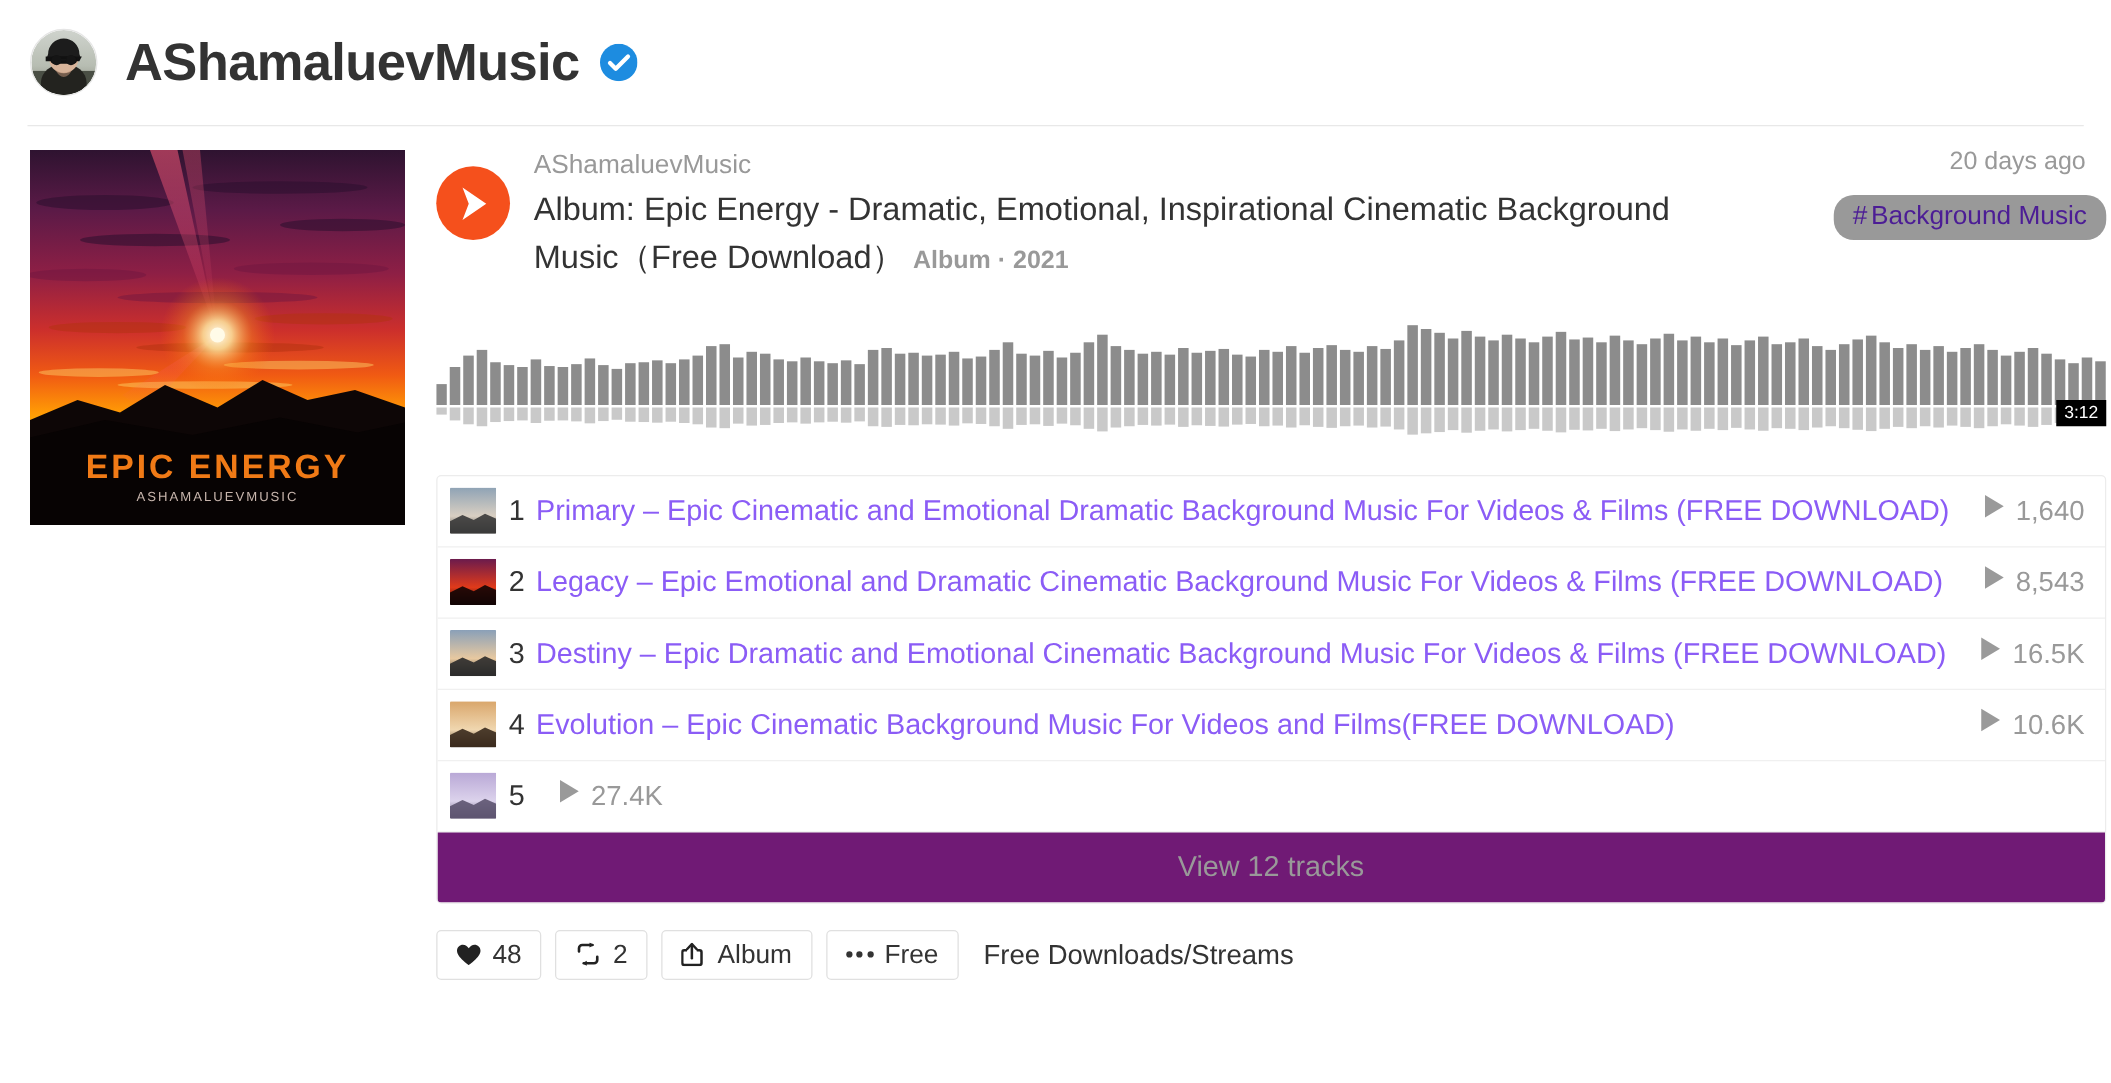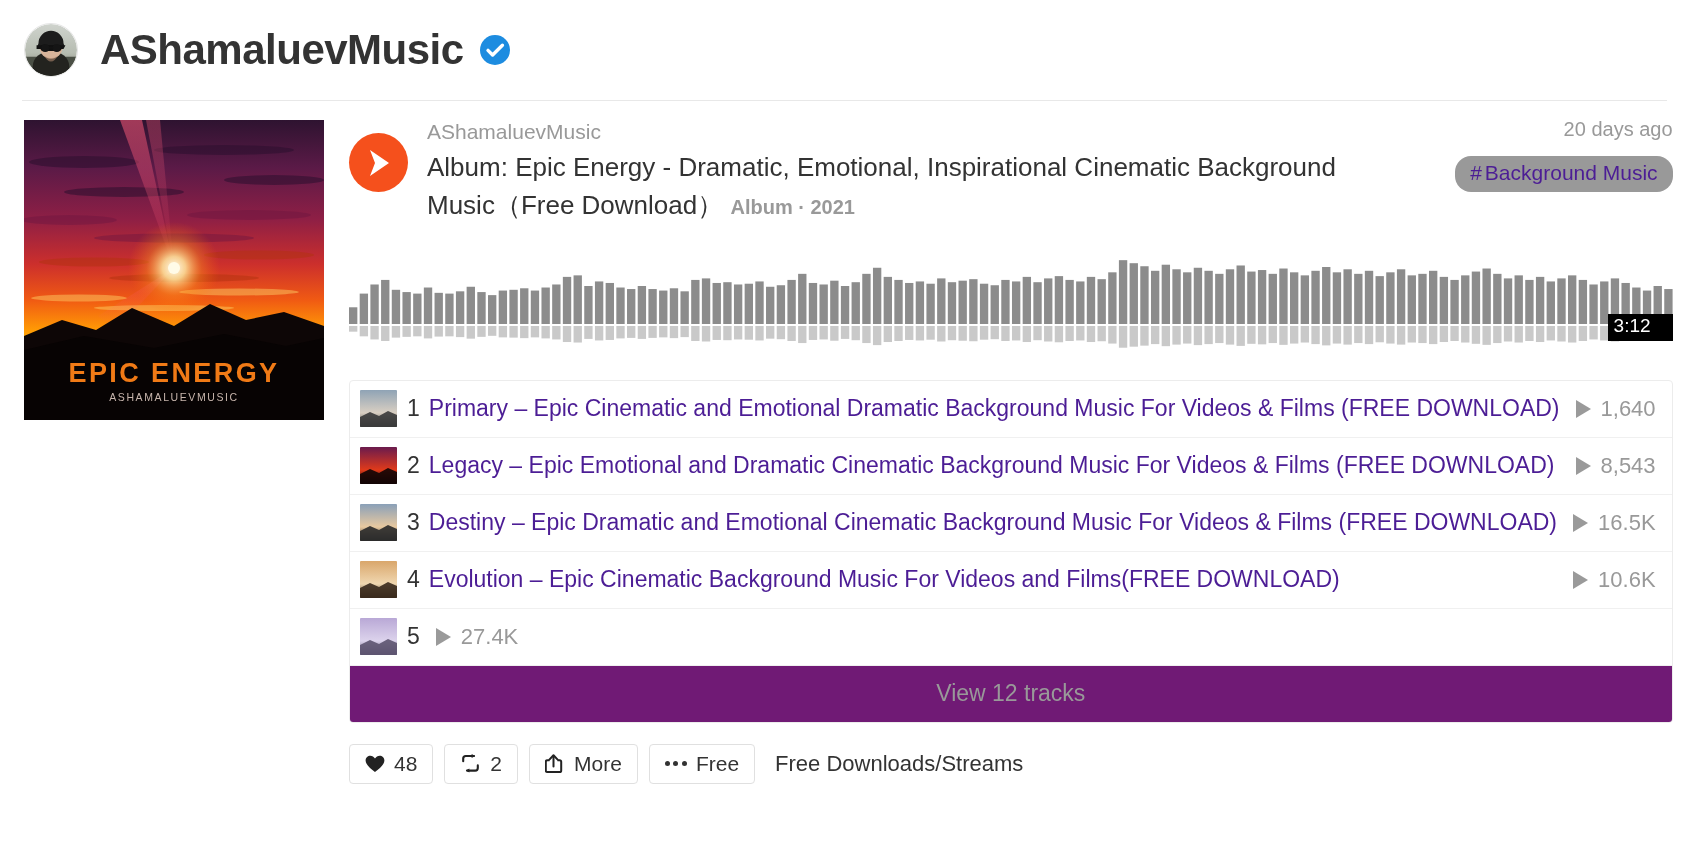--- a/index.html
+++ b/index.html
@@ -65,40 +65,40 @@
   }
   .track-title {
     font-size: 26px; color: #333333; line-height: 1.44;
     font-weight: 400; max-width: 920px;
   }
   .track-sub {
     font-size: 20px; color: #999999; font-weight: 700; white-space: nowrap;
   }
 
   .posted {
-    position: absolute; right: 0; top: 0;
+    position: absolute; right: 16px; top: 0;
     font-size: 20px; color: #999999; white-space: nowrap;
   }
   .tag-pill {
     position: absolute; right: 0; top: 38px;
     background: #999999; color: #4c1d95;
     border-radius: 16px; padding: 5px 15px 7px 15px;
     font-size: 21px; white-space: nowrap; cursor: pointer;
   }
   .tag-pill .hash { margin-right: 3px; }
 
   
   .waveform {
     position: relative; margin-top: 22px; height: 110px; cursor: pointer;
   }
   .waveform svg { display: block; width: 100%; height: 110px; }
   .duration {
     position: absolute; right: 0; bottom: 15px;
     background: #000000; color: #ffffff;
-    font-size: 19px; padding: 2px 22px 4px 6px; line-height: 1.1;
+    font-size: 14px; padding: 2px 6px 4px 6px; line-height: 1.1;
   }
 
   
   .tracklist {
     margin-top: 24px;
     border: 1px solid #ececec; border-radius: 4px;
     overflow: hidden;
   }
   .track-row {
     display: flex; align-items: center;
@@ -106,27 +106,27 @@
     border-bottom: 1px solid #f0f0f0; cursor: pointer;
   }
   .track-row .thumb {
     width: 37px; height: 37px; flex: 0 0 37px; overflow: hidden; border-radius: 1px;
   }
   .track-row .thumb svg { display: block; width: 100%; height: 100%; }
   .track-row .idx {
     font-size: 23px; color: #333333; margin-left: 10px; flex: 0 0 auto;
   }
   .track-row .name {
-    font-size: 23px; color: #4c1d95; margin-left: 9px;
+    font-size: 23px; color: #8b5cf6; margin-left: 9px;
     white-space: nowrap; overflow: hidden; text-overflow: ellipsis;
     flex: 1; min-width: 0;
   }
   .track-row .plays {
-    display: flex; align-items: center; gap: 10px;
-    color: #999999; font-size: 22px; flex: 0 0 auto; margin-left: 16px;
+    display: flex; gap: 10px;
+    color: #999999; font-size: 22px; flex: 0 0 auto; margin-left: 28px;
   }
   .play-tri {
     width: 0; height: 0;
     border-left: 15px solid #9a9a9a;
     border-top: 9px solid transparent;
     border-bottom: 9px solid transparent;
   }
   .view-all {
     height: 56px; display: flex; align-items: center; justify-content: center;
     font-size: 23px; color: #999999; cursor: pointer; background: #701a75;
@@ -663,21 +663,21 @@
           </svg>
           <span>2</span>
         </div>
 
         <div class="act-btn">
           <svg width="20" height="19" viewBox="0 0 20 19">
             <path d="M4.6 6.2 H2.4 A1.6 1.6 0 0 0 0.8 7.8 V16.4 A1.6 1.6 0 0 0 2.4 18 H14.6 A1.6 1.6 0 0 0 16.2 16.4 V7.8 A1.6 1.6 0 0 0 14.6 6.2 H12.4" fill="none" stroke="#222" stroke-width="2"></path>
             <path d="M8.5 12.6 V2.2" fill="none" stroke="#222" stroke-width="2" stroke-linecap="round"></path>
             <path d="M4.6 5.4 L8.5 1.2 L12.4 5.4" fill="none" stroke="#222" stroke-width="2" stroke-linecap="round" stroke-linejoin="round"></path>
           </svg>
-          <span>More</span>
+          <span>Album</span>
         </div>
 
         <div class="act-btn">
           <span class="dots">
               <i></i>
               <i></i>
               <i></i>
             </span>
           <span>Free</span>
         </div>

